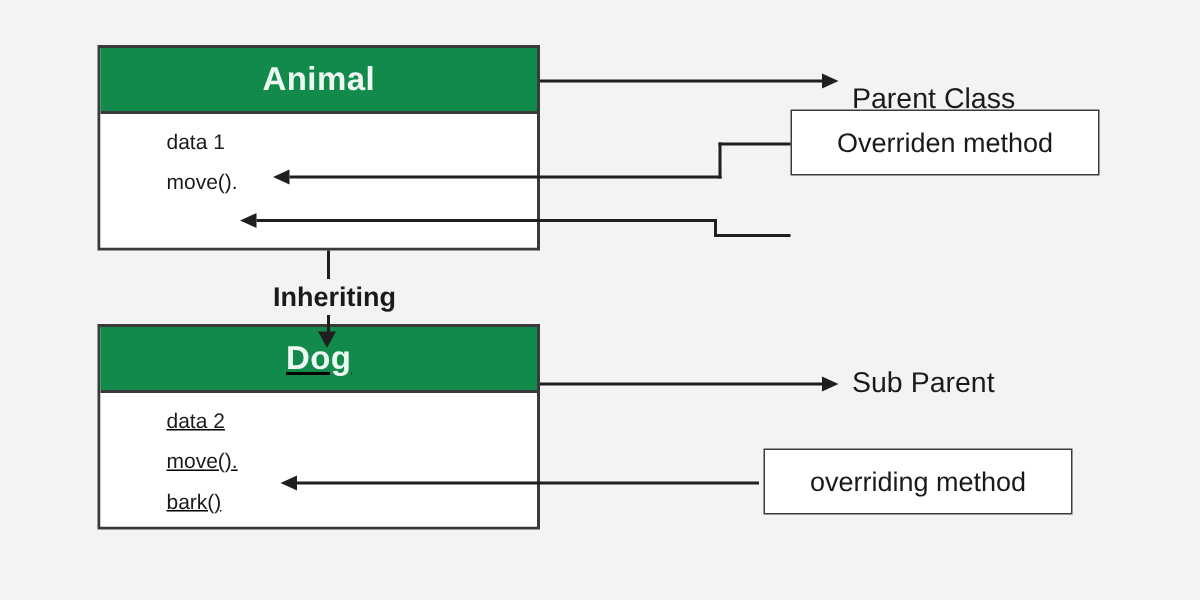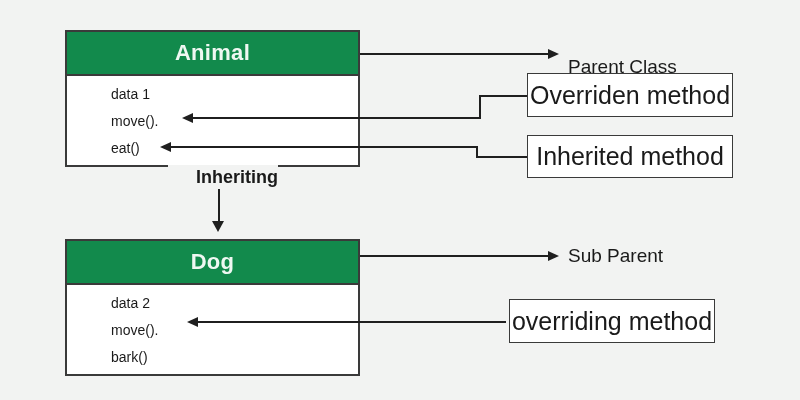--- a/index.html
+++ b/index.html
@@ -25,21 +25,21 @@
   
   .class-box{
     position:absolute;
     left:65px;width:295px;height:137px;
     background:var(--box-bg);
     border:2px solid var(--border);
     box-sizing:border-box;
     display:flex;flex-direction:column;
   }
   .class-box.animal{top:30px;}
-  .class-box.dog{top:239px;}
+  .class-box.dog{top:216px;text-decoration:underline;}
   .class-header{
     height:42px;flex:0 0 42px;
     background:var(--green);
     display:flex;align-items:center;justify-content:center;
   }
   .class-title{
     color:var(--header-text);
     font-size:22px;font-weight:bold;
     letter-spacing:.3px;
   }
@@ -57,58 +57,57 @@
   }
   
   .method-box{
     position:absolute;
     width:206px;
     background:var(--box-bg);
     border:1.5px solid var(--border);
     box-sizing:border-box;
     display:flex;align-items:center;justify-content:center;
   }
-  .method-box span{font-size:25px;color:var(--text);}
+  .method-box span{font-size:18px;color:var(--text);}
   
   .t{
     position:absolute;
     font-size:19px;color:var(--text);
     line-height:22px;white-space:nowrap;
   }
   .t.bold{font-weight:bold;font-size:18px;}
   
   .hline,.vline{position:absolute;background:var(--line);}
   .hline{height:2px;}
   .vline{width:2px;}
   .ah{position:absolute;width:0;height:0;}
   .ah.right{border-top:5px solid transparent;border-bottom:5px solid transparent;border-left:11px solid var(--line);}
   .ah.left{border-top:5px solid transparent;border-bottom:5px solid transparent;border-right:11px solid var(--line);}
   .ah.down{border-left:6px solid transparent;border-right:6px solid transparent;border-top:11px solid var(--line);}
   
   .inherit-label{
     position:absolute;
-    left:168px;top:165px;width:110px;
+    left:168px;top:186px;width:110px;
     background:var(--bg);
-    text-align:right;
+    text-align:center;
     padding:1px 0;
   }
 </style>
 </head>
 <body>
 
 <div class="canvas">
 
   <div class="class-box animal">
     <div class="class-header">
       <span class="class-title">Animal</span>
     </div>
     <div class="class-body">
       <div class="member">data 1</div>
       <div class="member">move().</div>
-      <div class="member">eat()</div>
     </div>
   </div>
 
   <div class="class-box dog">
     <div class="class-header">
       <span class="class-title">Dog</span>
     </div>
     <div class="class-body">
       <div class="member">data 2</div>
       <div class="member">move().</div>
@@ -125,23 +124,20 @@
   <div class="t" style="left:568px;top:245px">Sub Parent</div>
 
   <div class="method-box" style="left:527px;top:73px;height:44px">
     <span>Overriden method</span>
   </div>
   <div class="hline" style="left:479px;top:95px;width:48px"></div>
   <div class="vline" style="left:479px;top:95px;height:24px"></div>
   <div class="hline" style="left:193px;top:117px;width:288px"></div>
   <div class="ah left" style="left:182px;top:113px"></div>
 
-  <div class="method-box" style="left:527px;top:135px;height:43px">
-    <span>Inherited method</span>
-  </div>
   <div class="hline" style="left:171px;top:146px;width:307px"></div>
   <div class="vline" style="left:476px;top:146px;height:12px"></div>
   <div class="hline" style="left:476px;top:156px;width:51px"></div>
   <div class="ah left" style="left:160px;top:142px"></div>
 
   <div class="vline" style="left:218px;top:167px;height:56px"></div>
   <div class="ah down" style="left:212px;top:221px"></div>
   <div class="t bold inherit-label">Inheriting</div>
 
   <div class="method-box" style="left:509px;top:299px;height:44px">

